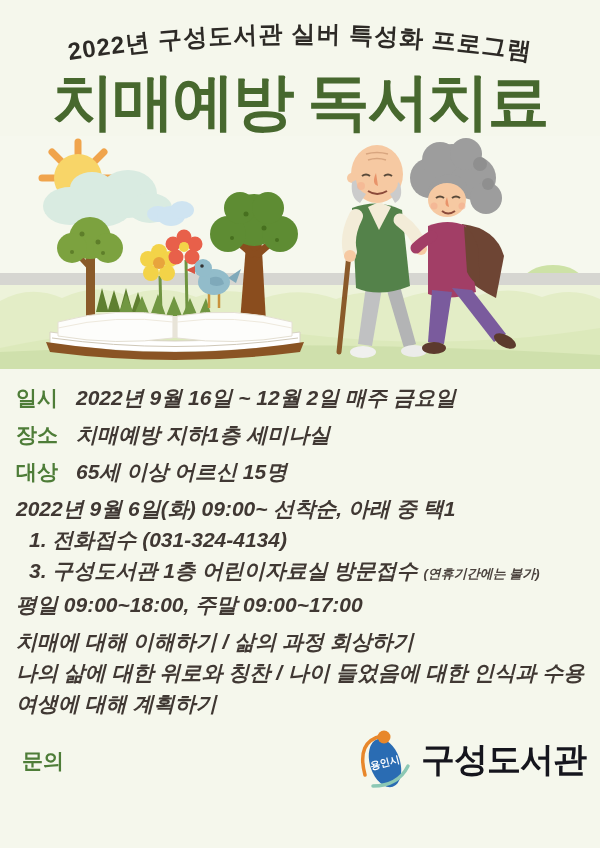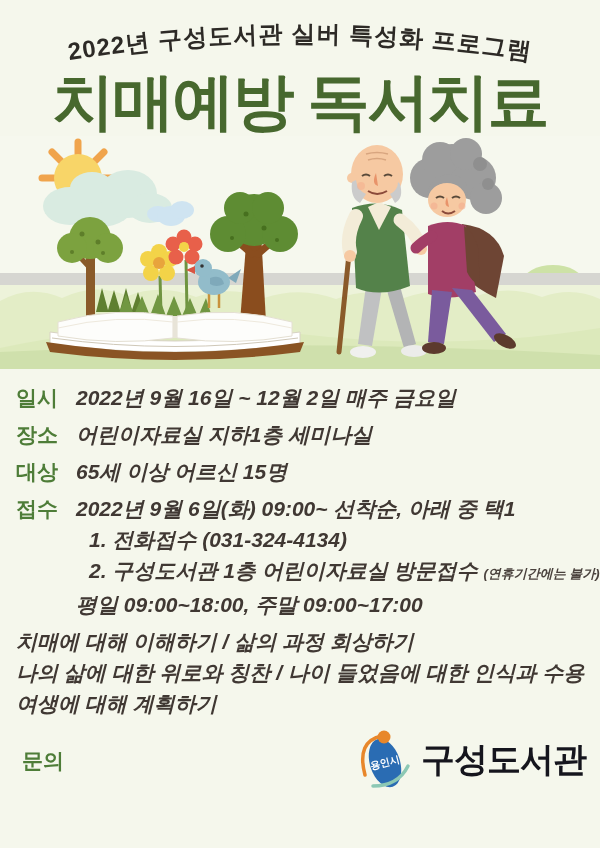--- a/index.html
+++ b/index.html
@@ -238,38 +238,37 @@
   <div class="grp">
     <span class="lbl">일시</span>
     <div class="cnt">
       <div class="line">2022년 9월 16일 ~ 12월 2일 매주 금요일</div>
     </div>
   </div>
 
   <div class="grp">
     <span class="lbl">장소</span>
     <div class="cnt">
-      <div class="line">어린이자료실 지하1층 세미나실</div>
+      <div class="line">치매예방 지하1층 세미나실</div>
     </div>
   </div>
 
   <div class="grp">
     <span class="lbl">대상</span>
     <div class="cnt">
       <div class="line">65세 이상 어르신 15명</div>
     </div>
   </div>
 
   <div class="grp">
-    <span class="lbl">접수</span>
     <div class="cnt">
       <div class="line">2022년 9월 6일(화) 09:00~ 선착순, 아래 중 택1</div>
       <div class="line indent">1. 전화접수 (031-324-4134)</div>
       <div class="line indent">
-        <span>2. 구성도서관 1층 어린이자료실 방문접수</span>
+        <span>3. 구성도서관 1층 어린이자료실 방문접수</span>
         <span class="small-note">(연휴기간에는 불가)</span>
       </div>
       <div class="line">평일 09:00~18:00, 주말 09:00~17:00</div>
     </div>
   </div>
 
   <div class="grp">
     <div class="cnt">
       <div class="line">치매에 대해 이해하기 / 삶의 과정 회상하기</div>
       <div class="line">나의 삶에 대한 위로와 칭찬 / 나이 들었음에 대한 인식과 수용</div>

